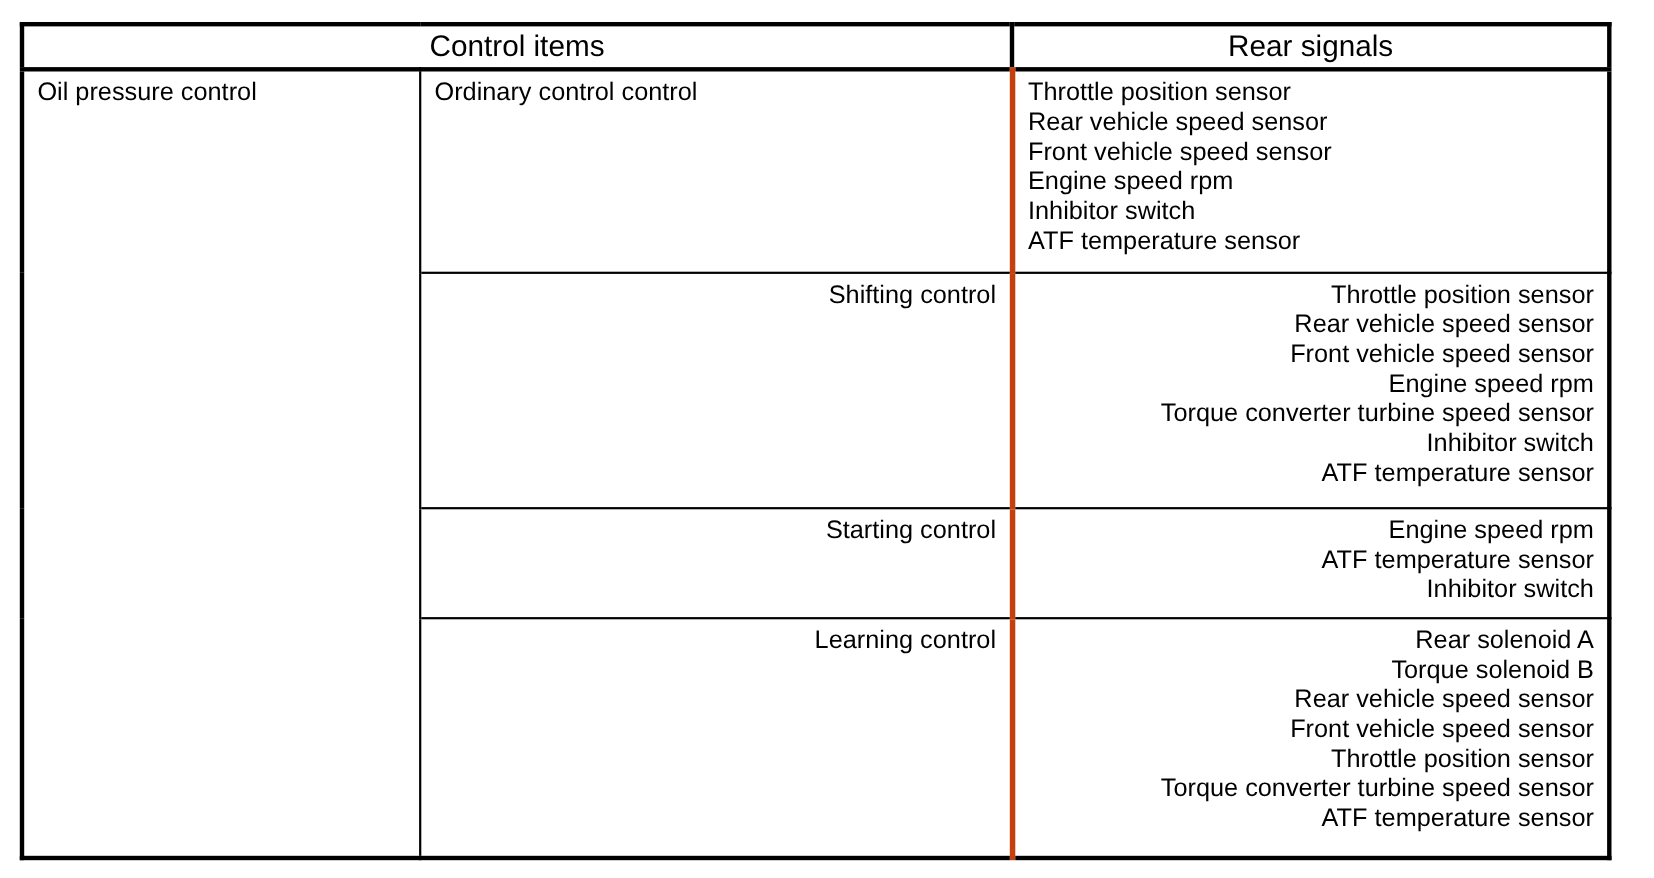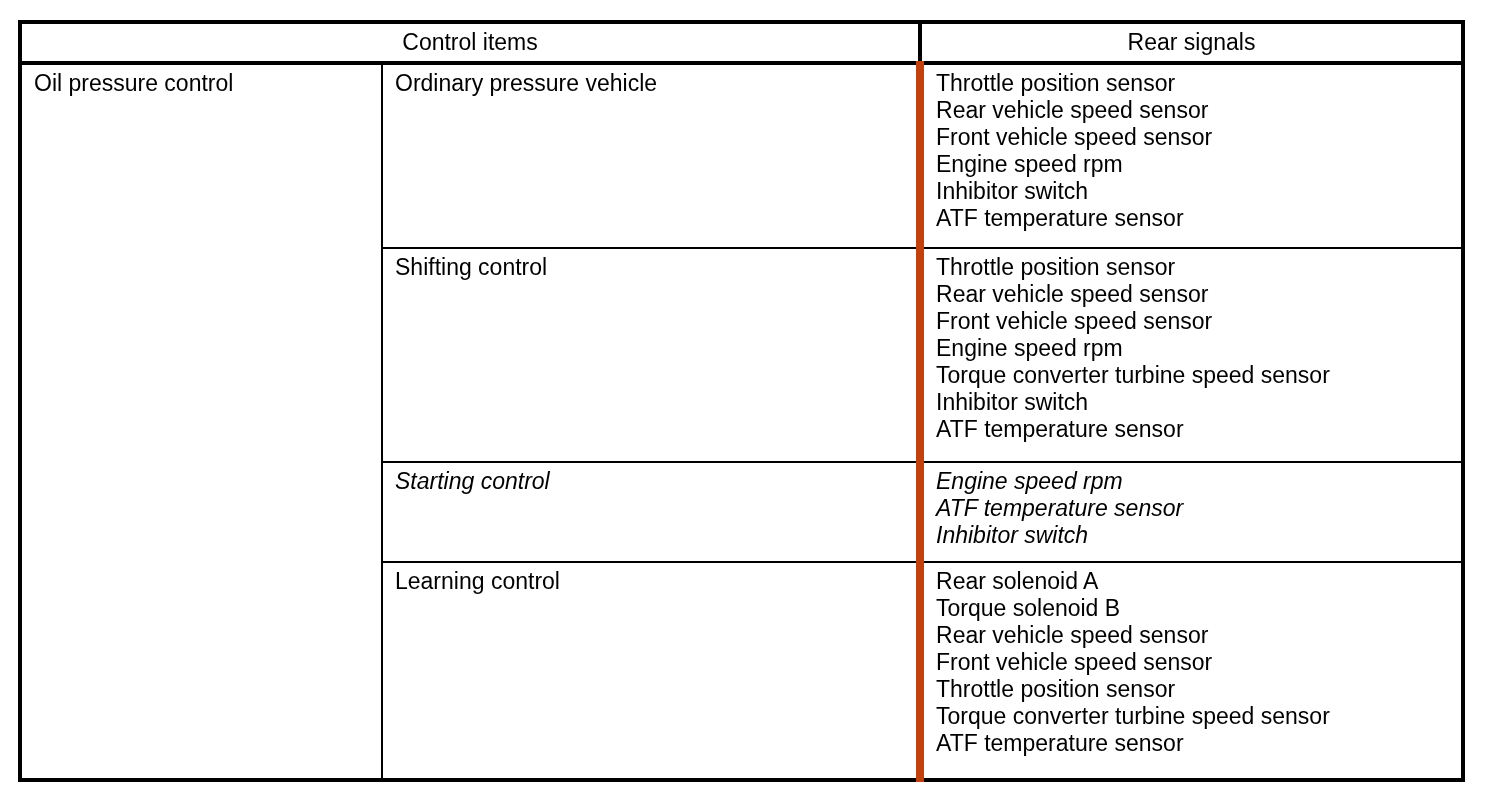--- a/index.html
+++ b/index.html
@@ -30,49 +30,50 @@
     line-height: 27px;
     color: #000000;
     background: #ffffff;
   }
   col.c1 { width: 362px; }
   col.c2 { width: 538px; }
   col.c3 { width: 543px; }
 
   th {
     font-weight: normal;
-    font-size: 23px;
+    font-size: 27px;
     text-align: center;
     vertical-align: middle;
     padding: 2px 8px;
     border-bottom: 4px solid #000000;
   }
   th.th-signals {
     border-left: 4px solid #000000;
   }
 
   td {
     vertical-align: top;
     text-align: left;
     padding: 5px 12px 12px 12px;
   }
   td.cell-control {
     border-left: 2px solid #000000;
   }
   td.cell-signals {
-    border-left: 8px solid #c2410c;
+    border-left: 5px solid #c2410c;
   }
   tbody tr.rsep td {
     border-top: 2px solid #000000;
+    text-align: right;
   }
 
   tr.hrow { height: 41px; }
   tr.r1 { height: 185px; }
   tr.r2 { height: 214px; }
-  tr.r3 { height: 97px; font-style: italic; }
+  tr.r3 { height: 97px; }
   tr.r4 { height: 218px; }
 
   .sig { white-space: nowrap; }
 </style>
 </head>
 <body>
 
 <div class="page">
   <table class="control-table">
     <colgroup>
@@ -82,21 +83,21 @@
     </colgroup>
     <thead>
       <tr class="hrow">
         <th colspan="2" class="th-control">Control items</th>
         <th class="th-signals">Rear signals</th>
       </tr>
     </thead>
     <tbody>
       <tr class="r1">
         <td rowspan="4" class="cell-group">Oil pressure control</td>
-        <td class="cell-control">Ordinary pressure vehicle</td>
+        <td class="cell-control">Ordinary control control</td>
         <td class="cell-signals">
           <div class="sig">Throttle position sensor</div>
           <div class="sig">Rear vehicle speed sensor</div>
           <div class="sig">Front vehicle speed sensor</div>
           <div class="sig">Engine speed rpm</div>
           <div class="sig">Inhibitor switch</div>
           <div class="sig">ATF temperature sensor</div>
         </td>
       </tr>
       <tr class="r2 rsep">

